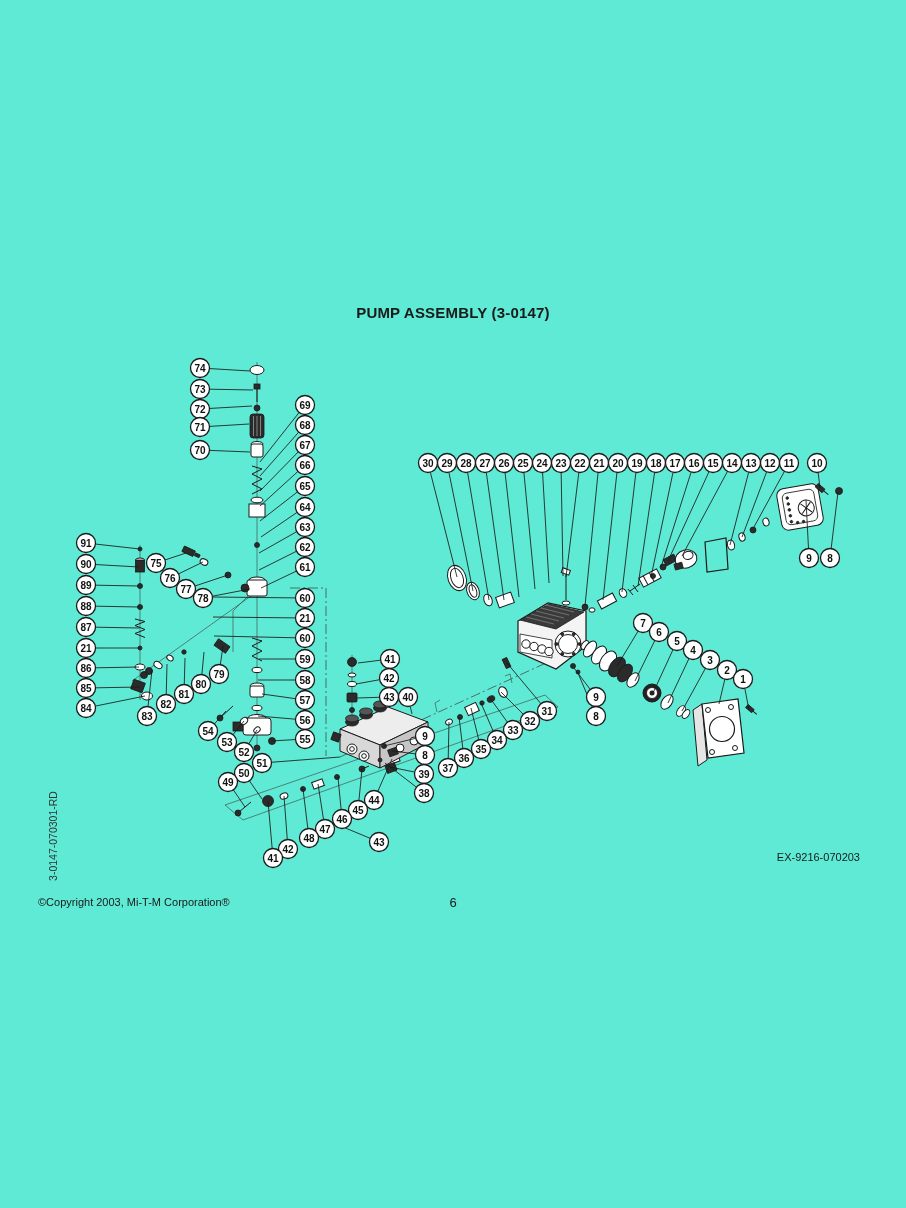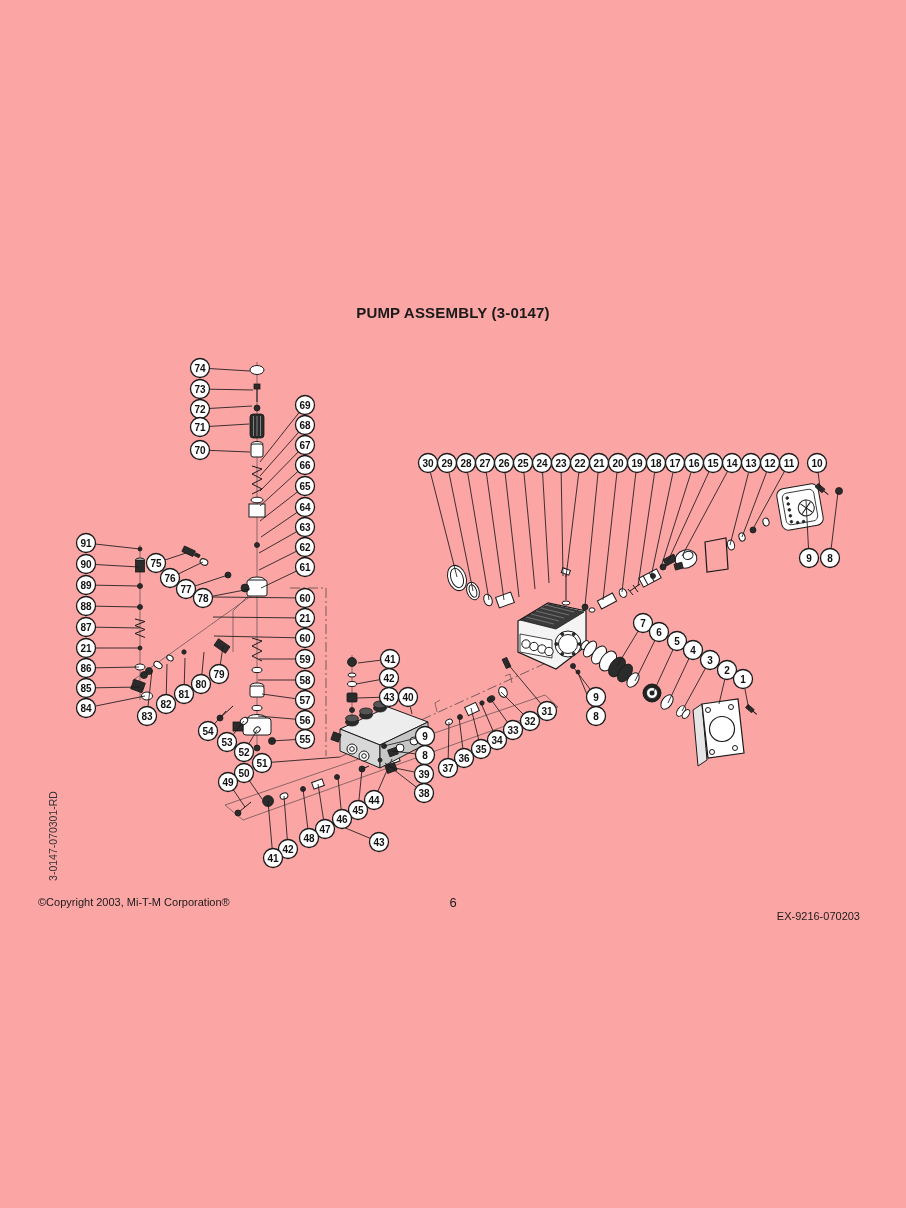--- a/index.html
+++ b/index.html
@@ -1,24 +1,24 @@
 <!DOCTYPE html>
 <html><head>
 <meta charset="utf-8">
 <style>
   html,body{margin:0;padding:0;background:#fff;}
-  .page{position:relative;width:906px;height:1208px;background:#fca5a5;overflow:hidden;
+  .page{position:relative;width:906px;height:1208px;background:#5eead4;overflow:hidden;
         font-family:"Liberation Sans", sans-serif;color:#1a1a1a;}
   .title{position:absolute;top:304px;left:0;width:906px;text-align:center;
          font-size:15px;font-weight:bold;letter-spacing:.2px;}
   .side-label{position:absolute;left:-12px;top:830px;width:130px;text-align:center;
               transform:rotate(-90deg);font-size:10.5px;color:#333;}
   .footer-left{position:absolute;left:38px;top:896px;font-size:11px;}
   .footer-page{position:absolute;left:0;top:895px;width:906px;text-align:center;font-size:13px;}
-  .footer-right{position:absolute;right:46px;top:910px;font-size:11px;}
+  .footer-right{position:absolute;right:46px;top:851px;font-size:11px;}
   svg{position:absolute;left:0;top:0;}
   .p{fill:#ffffff;stroke:#1a1a1a;stroke-width:1;}
   .pd{fill:#2b2b2b;stroke:#1a1a1a;stroke-width:.8;}
   .ln{stroke:#1a1a1a;stroke-width:1;fill:none;}
   .thin{stroke:#3c3c3c;stroke-width:.6;fill:none;}
   .dash{stroke:#3c3c3c;stroke-width:.7;fill:none;stroke-dasharray:10 3 2 3;}
   .leader{stroke:#1a1a1a;stroke-width:.85;fill:none;}
   .balloon{fill:#fff;stroke:#1a1a1a;stroke-width:1.3;}
   .balloon-text{font-family:"Liberation Sans", sans-serif;font-size:10px;font-weight:bold;
                 text-anchor:middle;fill:#111;}

